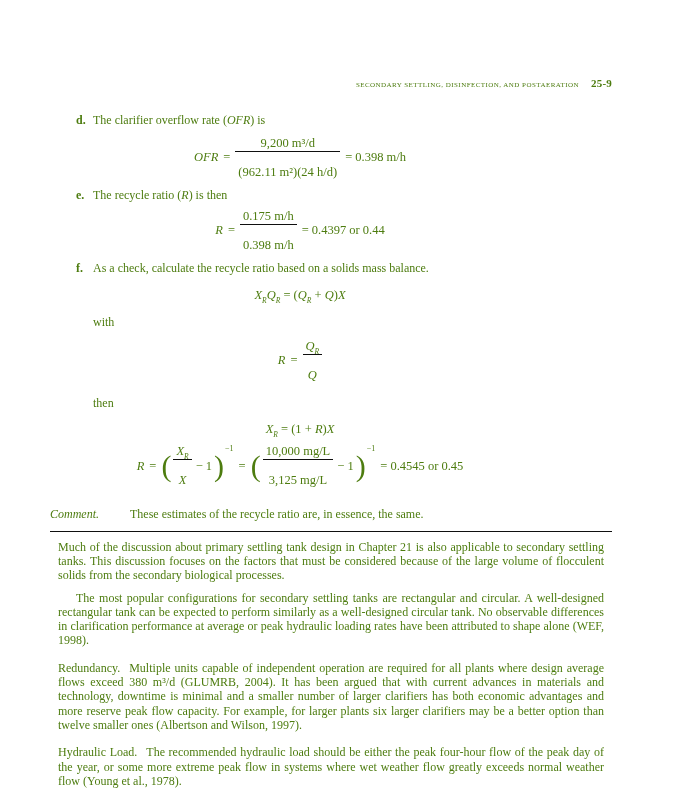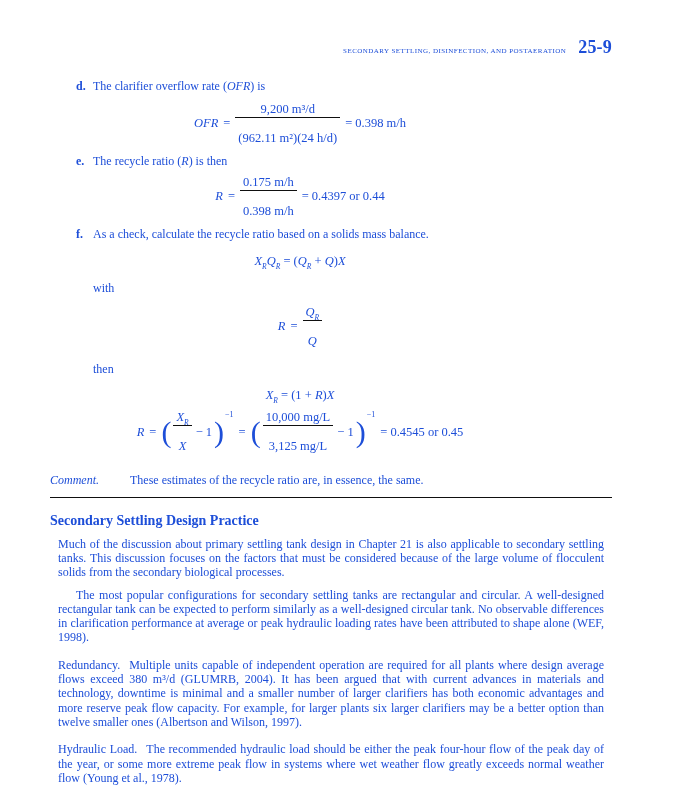--- a/index.html
+++ b/index.html
@@ -1,37 +1,37 @@
 <!DOCTYPE html>
 <html><head>
 <meta charset="utf-8">
 <style>
   * { box-sizing: border-box; }
   html, body { margin: 0; padding: 0; background: #ffffff; }
   .page {
     position: relative;
     width: 689px; height: 800px;
     background: #ffffff;
-    color: #1d4ed8;
+    color: #4d7c0f;
     font-family: "Liberation Serif", serif;
     font-size: 12px;
     line-height: 14.3px;
     padding: 40px 77px 20px 50px;
     overflow: hidden;
   }
   
   .running-header {
     display: flex; justify-content: flex-end; align-items: baseline;
     margin-bottom: 21px;
   }
   .running-head {
     font-size: 7px; letter-spacing: 0.45px; font-variant: small-caps;
     text-transform: uppercase;
   }
-  .pageno { font-size: 18px; font-weight: bold; margin-left: 12px; letter-spacing: 0.2px; }
+  .pageno { font-size: 11px; font-weight: bold; margin-left: 12px; letter-spacing: 0.2px; margin-top: 36px; }
 
   
   .li { display: flex; margin-left: 26px; }
   .li-label { font-weight: bold; width: 17px; flex: none; }
   .li-text { flex: 1; }
   .li-e { margin-top: 9px; }
   .li-f { margin-top: 9px; }
 
   
   .eq-flex {
@@ -164,21 +164,20 @@
     <span class="ex">−1</span>
     <span>= 0.4545 or 0.45</span>
   </div>
 
   <div class="comment">
     <span class="comment-label">Comment.</span><span>These estimates of the recycle ratio are, in essence, the same.</span>
   </div>
 
   <hr class="rule">
 
-  <div class="section-heading">Secondary Settling Design Practice</div>
 
   <p>Much of the discussion about primary settling tank design in Chapter 21 is also applicable to secondary settling tanks. This discussion focuses on the factors that must be considered because of the large volume of flocculent solids from the secondary biological processes.</p>
   <p class="indent">The most popular configurations for secondary settling tanks are rectangular and circular. A well-designed rectangular tank can be expected to perform similarly as a well-designed circular tank. No observable differences in clarification performance at average or peak hydraulic loading rates have been attributed to shape alone (WEF, 1998).</p>
 
   <p class="para-block">
     <span class="runin">Redundancy.</span><span>Multiple units capable of independent operation are required for all plants where design average flows exceed 380 m³/d (GLUMRB, 2004). It has been argued that with current advances in materials and technology, downtime is minimal and a smaller number of larger clarifiers has both economic advantages and more reserve peak flow capacity. For example, for larger plants six larger clarifiers may be a better option than twelve smaller ones (Albertson and Wilson, 1997).</span>
   </p>
 
   <p class="para-block">
     <span class="runin">Hydraulic Load.</span><span>The recommended hydraulic load should be either the peak four-hour flow of the peak day of the year, or some more extreme peak flow in systems where wet weather flow greatly exceeds normal weather flow (Young et al., 1978).</span>

